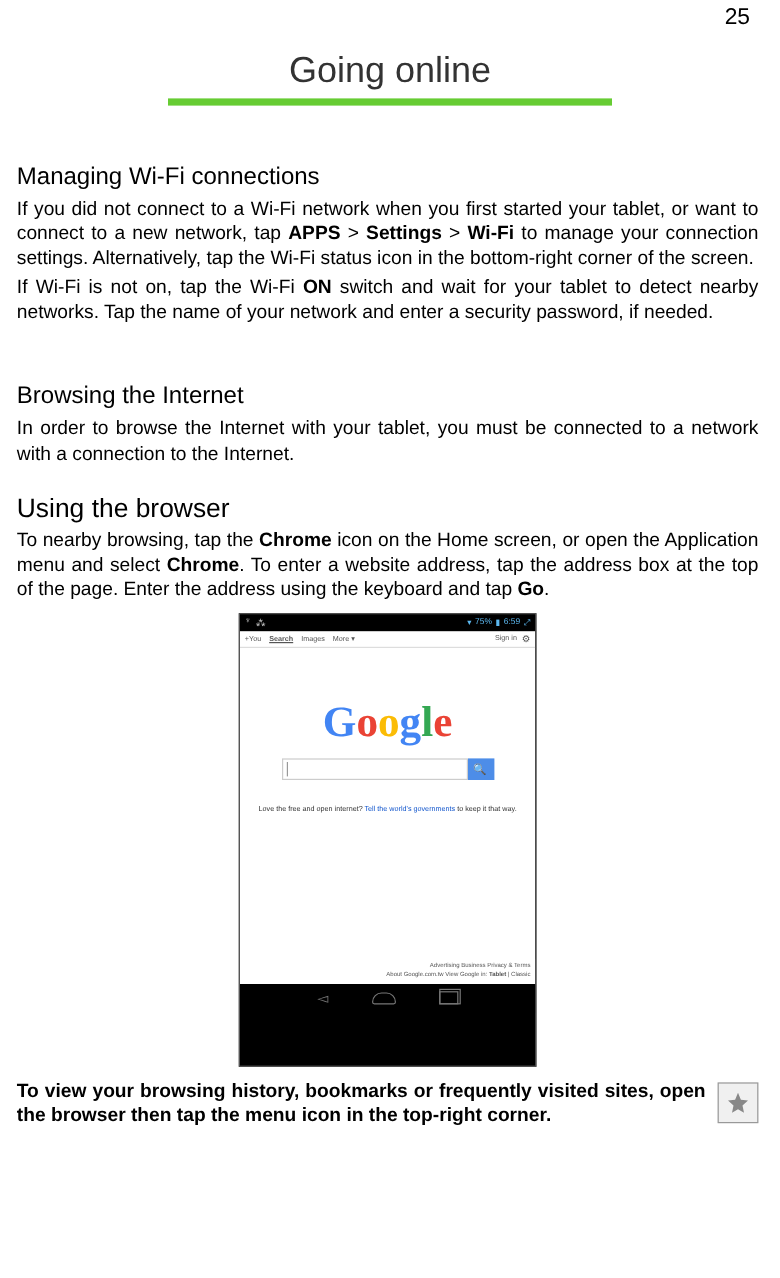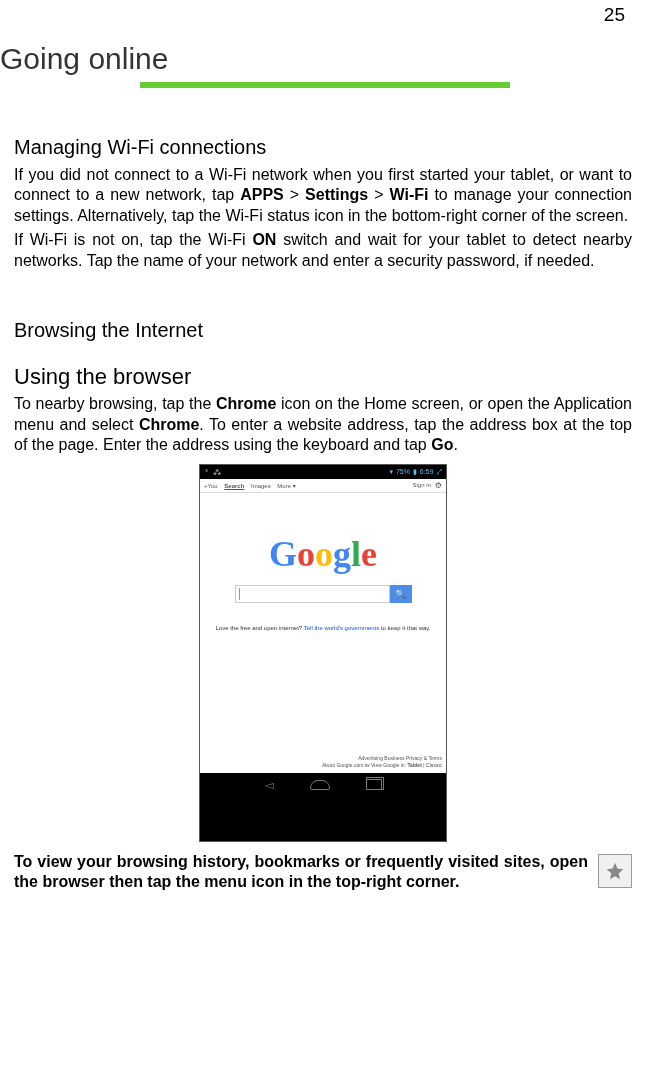--- a/index.html
+++ b/index.html
@@ -1,20 +1,20 @@
 <!DOCTYPE html>
 <html><head>
   <meta charset="utf-8">
   <style>
     * { margin: 0; padding: 0; box-sizing: border-box; }
     body { font-family: Arial, Helvetica, sans-serif; color: #000; width: 650px; height: 1065px; position: relative; background: #fff; }
 
     .page-number { position: absolute; top: 4px; right: 25px; font-size: 19px; }
 
-    .title-container { text-align: left; margin-top: 42px; }
+    .title-container { text-align: center; margin-top: 42px; }
     .title { font-size: 30px; font-weight: 400; color: #333; }
     .green-bar { width: 370px; height: 6px; background: #66cc33; margin: 6px auto 0; }
 
     .content { padding: 0 18px 0 14px; }
 
     .h1 { font-size: 20px; font-weight: 400; margin-top: 48px; margin-bottom: 6px; }
     .h2 { font-size: 22px; font-weight: 400; margin-top: 22px; margin-bottom: 4px; }
 
     p { font-size: 16px; line-height: 1.28; text-align: justify; margin-bottom: 4px; }
     .bold { font-weight: bold; }
@@ -87,20 +87,21 @@
 
   <div class="h1">Managing Wi-Fi connections</div>
   <p>
     <span>If you did not connect to a Wi-Fi network when you first started your tablet, or want to connect to a new network, tap </span><span class="bold">APPS</span><span> &gt; </span><span class="bold">Settings</span><span> &gt; </span><span class="bold">Wi-Fi</span><span> to manage your connection settings. Alternatively, tap the Wi-Fi status icon in the bottom-right corner of the screen.</span>
   </p>
   <p>
     <span>If Wi-Fi is not on, tap the Wi-Fi </span><span class="bold">ON</span><span> switch and wait for your tablet to detect nearby networks. Tap the name of your network and enter a security password, if needed.</span>
   </p>
 
   <div class="h1">Browsing the Internet</div>
+  <p>In order to browse the Internet with your tablet, you must be connected to a network with a connection to the Internet.</p>
 
   <div class="h2">Using the browser</div>
   <p>
     <span>To nearby browsing, tap the </span><span class="bold">Chrome</span><span> icon on the Home screen, or open the Application menu and select </span><span class="bold">Chrome</span><span>. To enter a website address, tap the address box at the top of the page. Enter the address using the keyboard and tap </span><span class="bold">Go</span><span>.</span>
   </p>
 
   <div class="screenshot-container">
     <div class="device-frame">
       <div class="status-bar">
         <div class="status-left">

